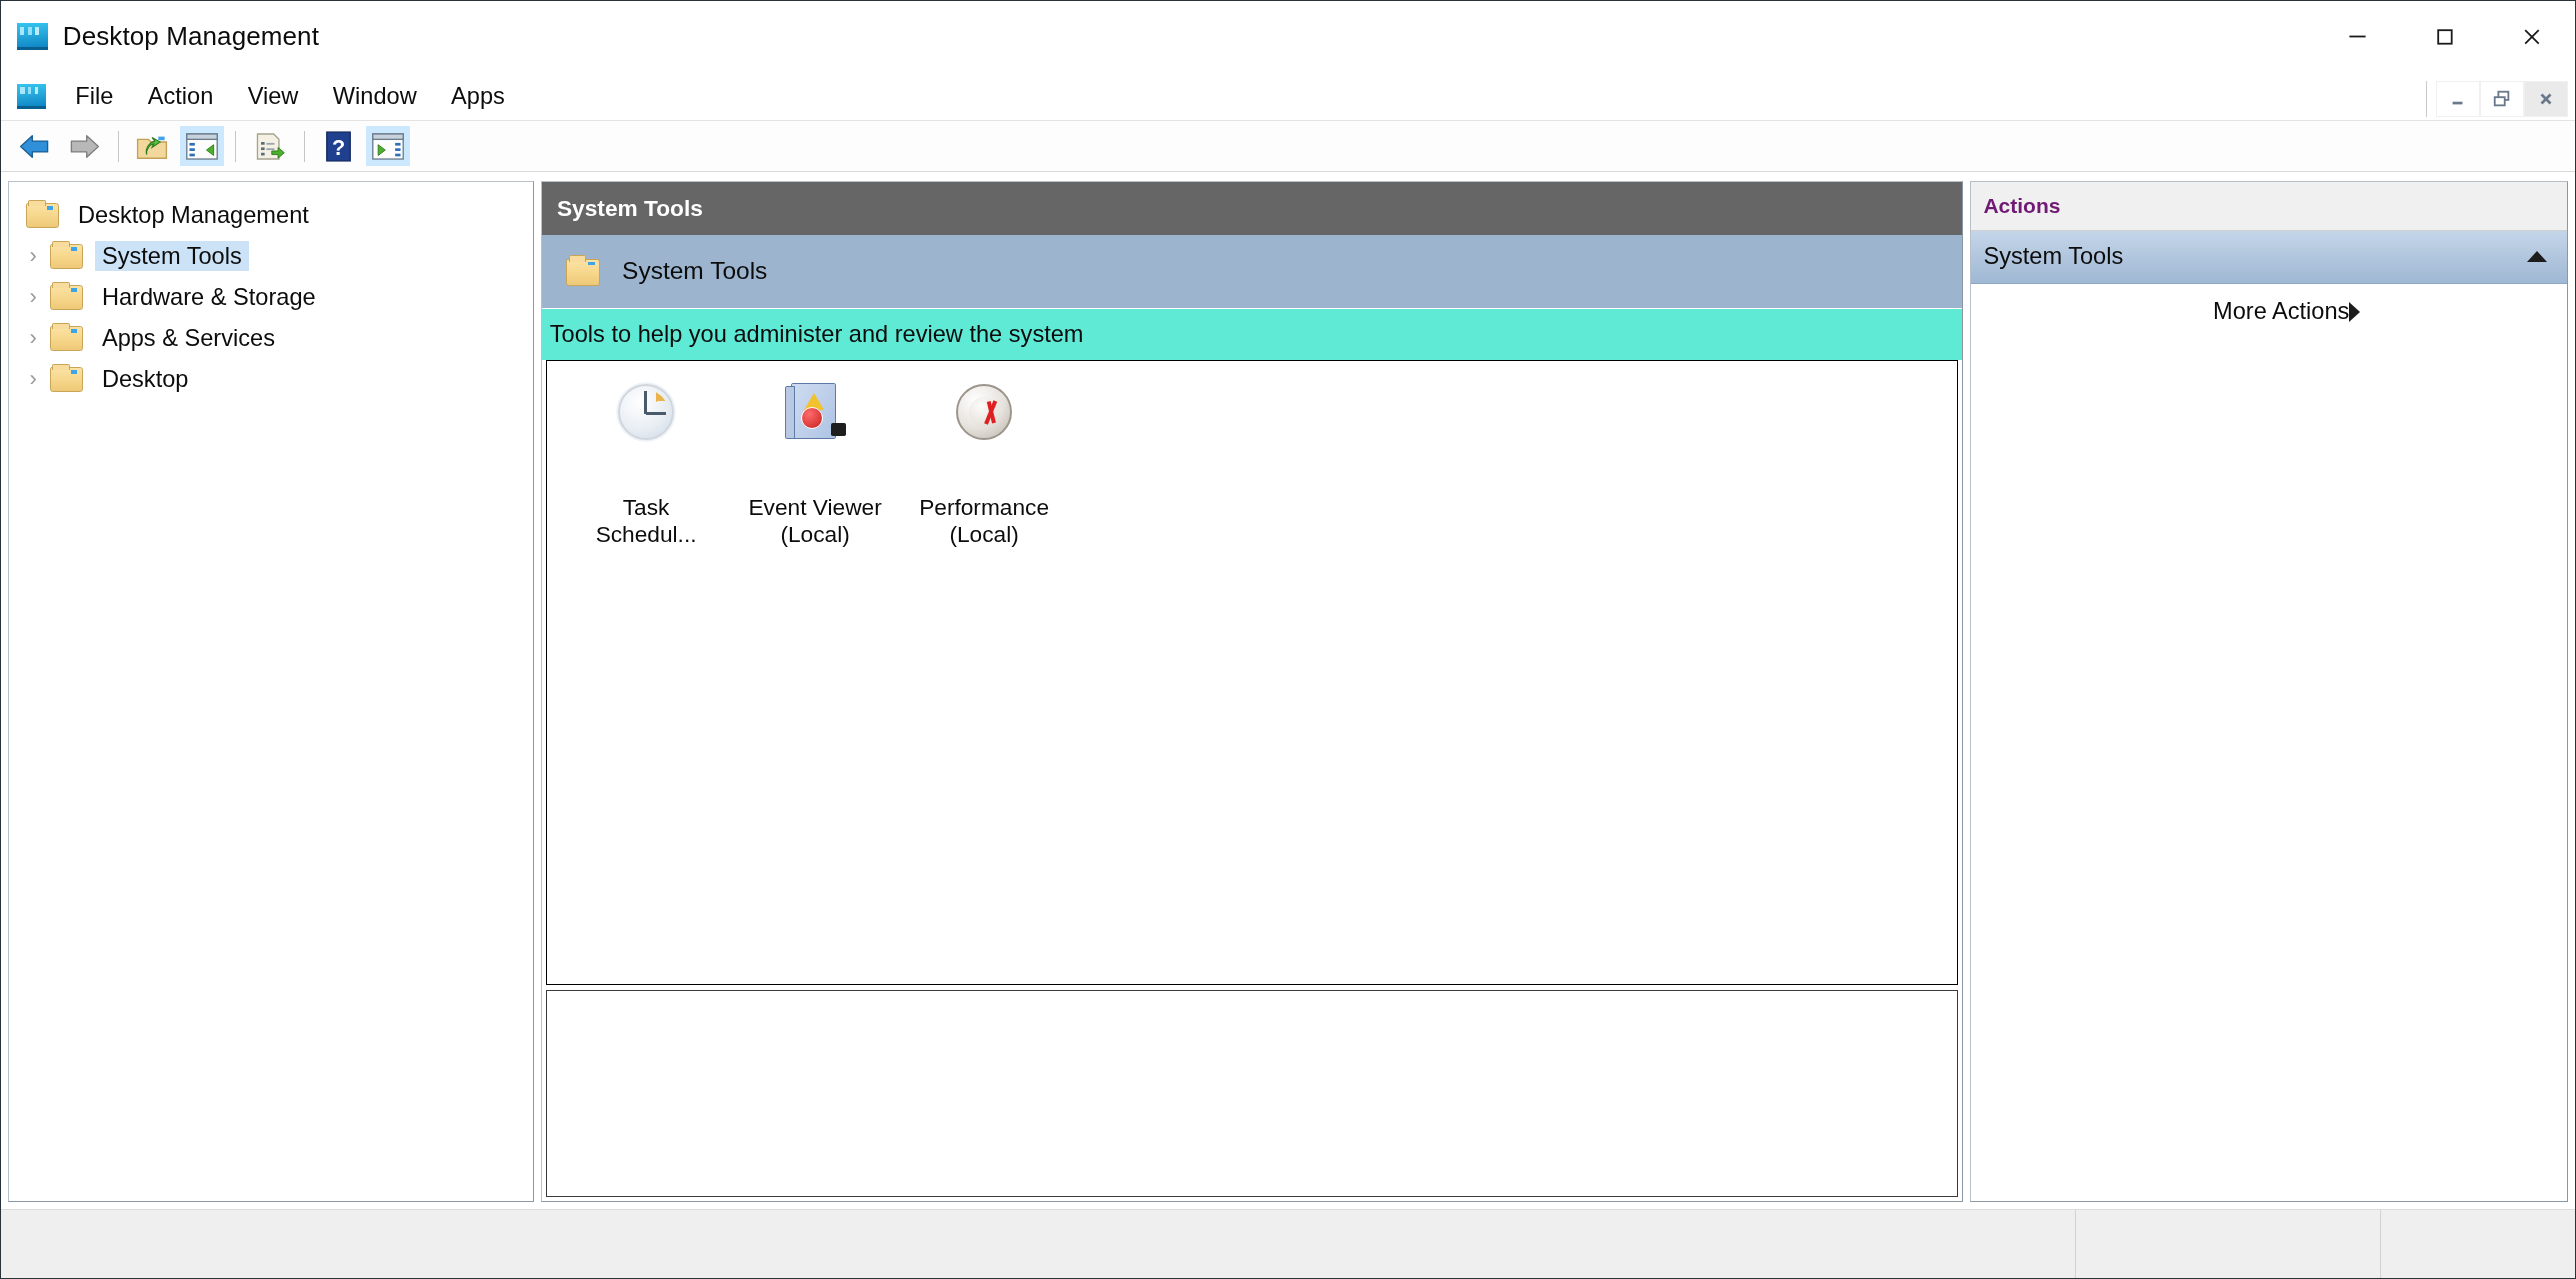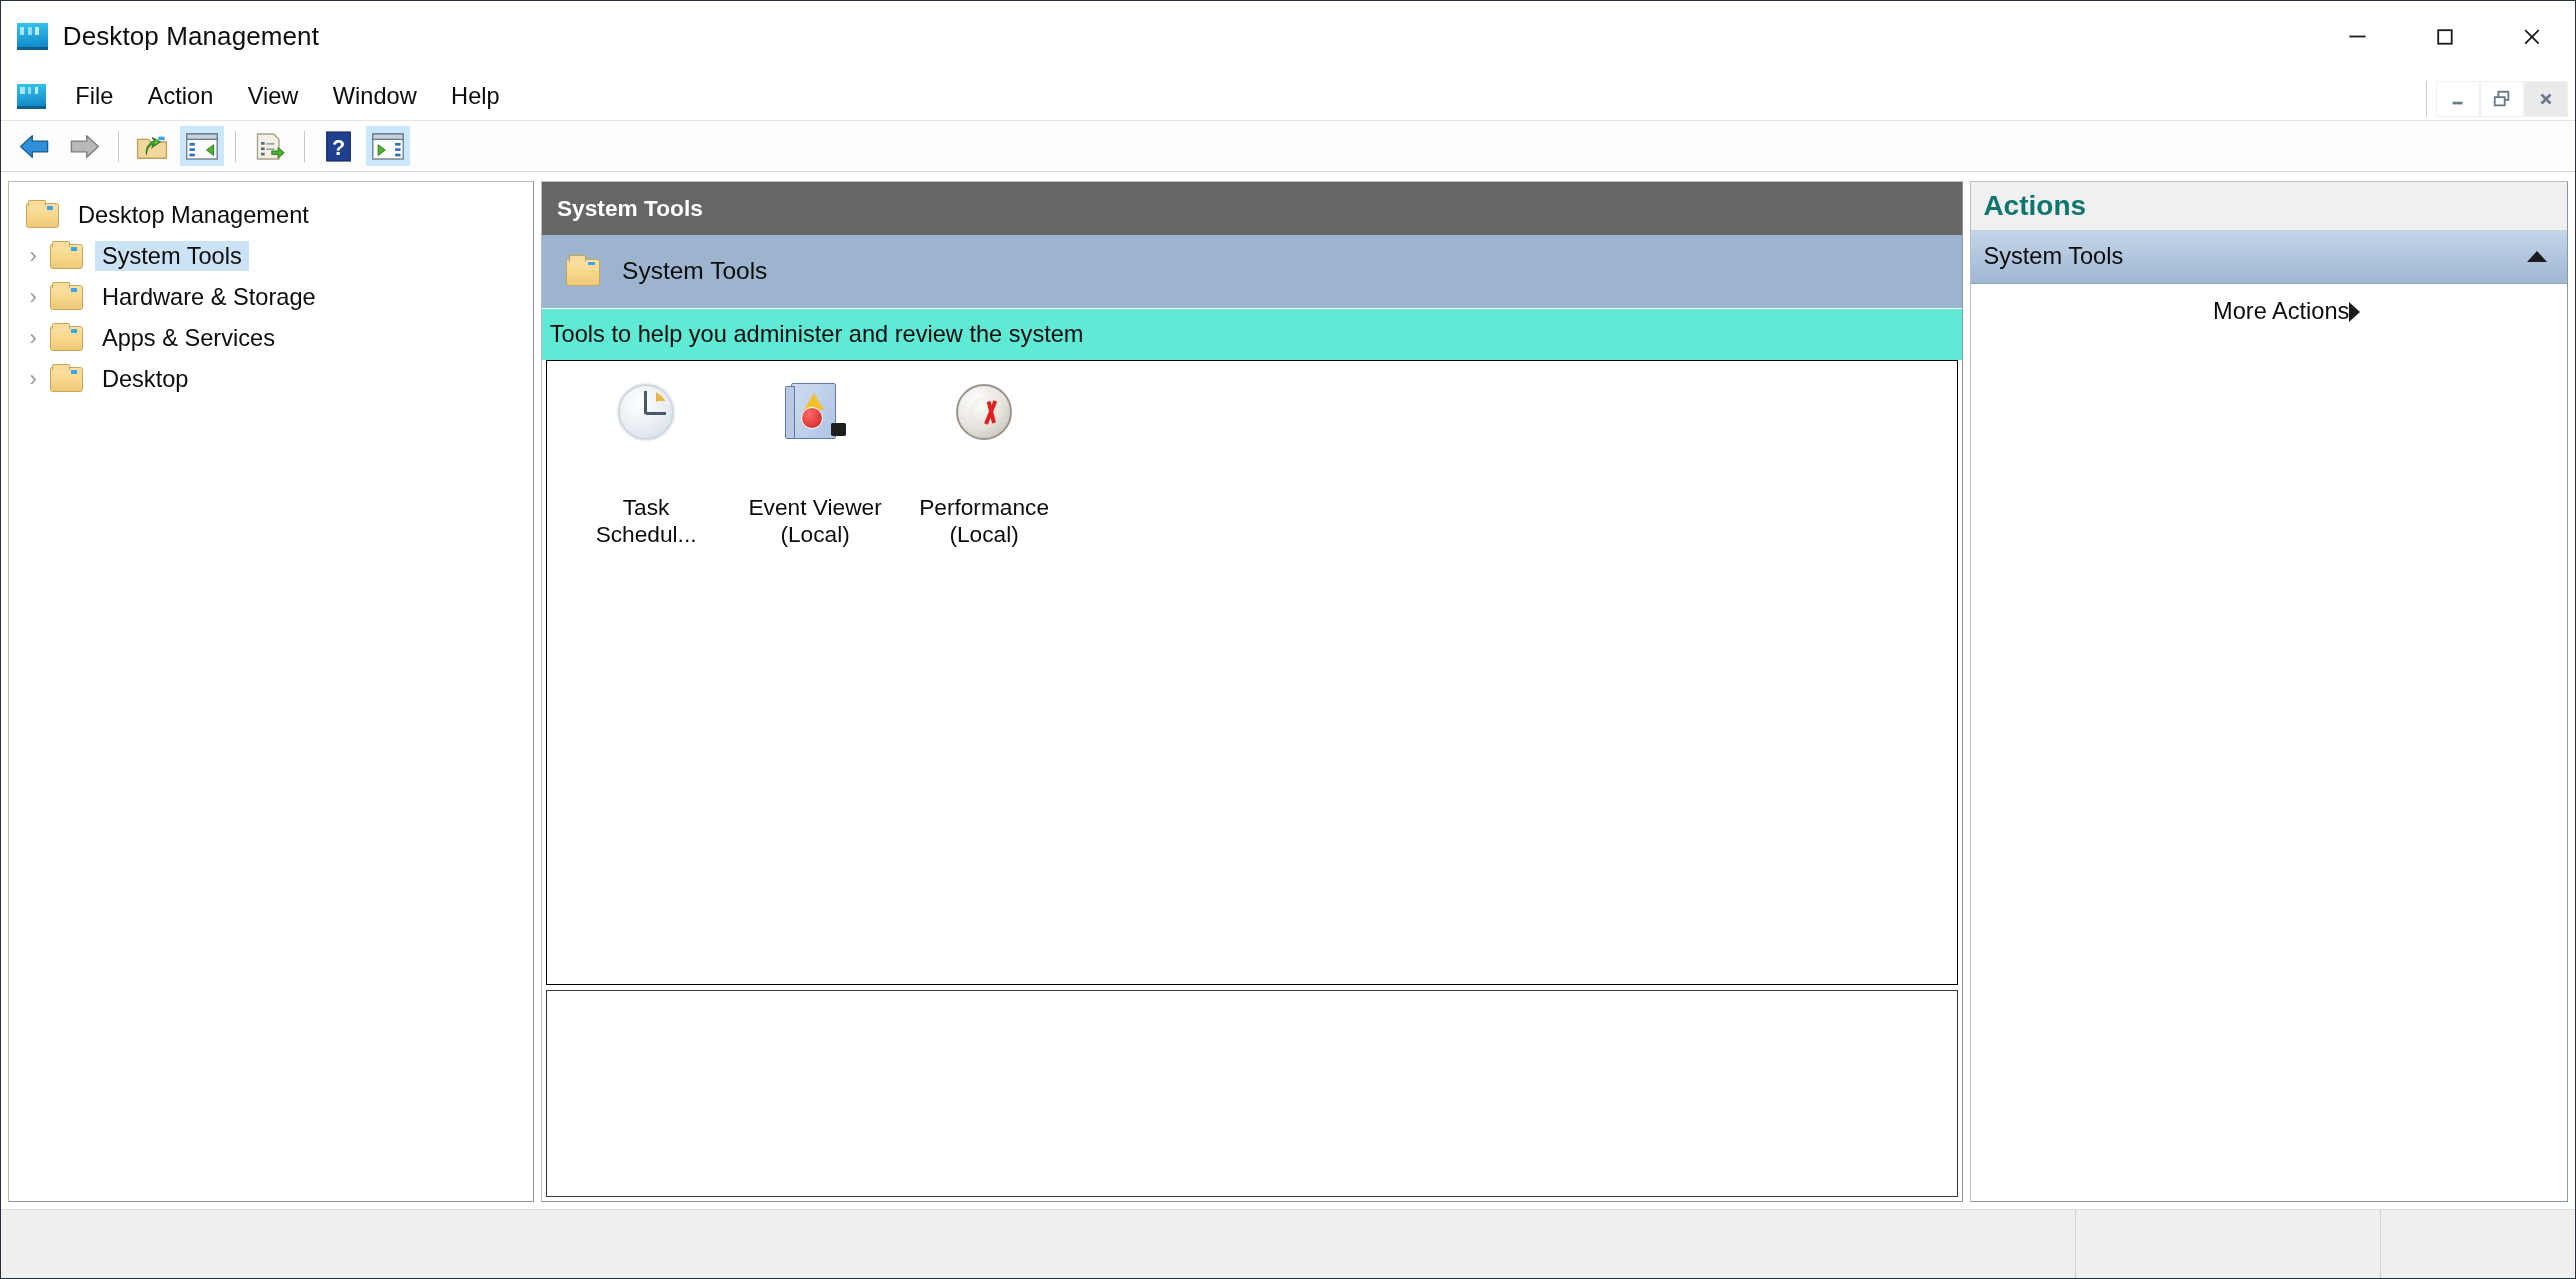--- a/index.html
+++ b/index.html
@@ -147,21 +147,21 @@
   .ic-perf i{ position:absolute; left:26px; top:12.7px; width:3.6px; height:25px; background:#e02020;
       transform:rotate(22deg); transform-origin:bottom center; z-index:3; }
   .ic-perf u{ position:absolute; left:34px; top:14.5px; width:3.6px; height:22px; background:#e02020;
       transform:rotate(-14deg); transform-origin:bottom center; z-index:3; }
 
   .pane-act{ width:598px; flex:0 0 598px; margin:3.6px 7.3px 7.3px 3.6px; background:#ffffff;
              border:0.9px solid #8a97a4; border-top-color:#b7c0c9; border-left-color:#b7c0c9;
              display:flex; flex-direction:column; }
   .ahead{ height:49px; flex:0 0 49px; background:#f0f0f0; display:flex; align-items:center;
           padding-left:12.7px; border-bottom:0.9px solid #cfcfcf; }
-  .ahead span{ font-size:28px; font-weight:bold; color:#0f766e; }
+  .ahead span{ font-size:21px; font-weight:bold; color:#701a75; }
   .agrp{ height:53px; flex:0 0 53px; display:flex; align-items:center; padding:0 20px 0 12.7px;
          background:linear-gradient(180deg,#c4d5e8 0%,#9fb8d4 100%);
          border-bottom:0.9px solid #8fa6c0; justify-content:space-between; }
   .agrp span{ font-size:23.6px; color:#0c0c0c; }
   .aitem{ height:56px; display:flex; align-items:center; padding:0 20px 0 56px;
           justify-content:center; }
   .aitem span{ font-size:23.6px; color:#0c0c0c; }
   .tri-up{ width:0;height:0;border-left:10px solid transparent;border-right:10px solid transparent;
            border-bottom:11.8px solid #1c1c1c; }
   .tri-right{ width:0;height:0;border-top:10px solid transparent;border-bottom:10px solid transparent;
@@ -205,21 +205,21 @@
   </div>
 
   <div class="menubar">
     <div class="menu-ico">
         <i></i>
       </div>
     <div class="mi">File</div>
     <div class="mi">Action</div>
     <div class="mi">View</div>
     <div class="mi">Window</div>
-    <div class="mi">Help</div>
+    <div class="mi">Apps</div>
 
     <div class="mdibtns">
       <div class="mdib">
         <svg width="18" height="18" viewBox="0 0 20 20">
             <rect x="4" y="13" width="11" height="3" fill="#69788a"></rect>
           </svg>
       </div>
       <div class="mdib">
         <svg width="20" height="20" viewBox="0 0 22 22">
           <rect x="7" y="3" width="11" height="9" fill="none" stroke="#69788a" stroke-width="2"></rect>

